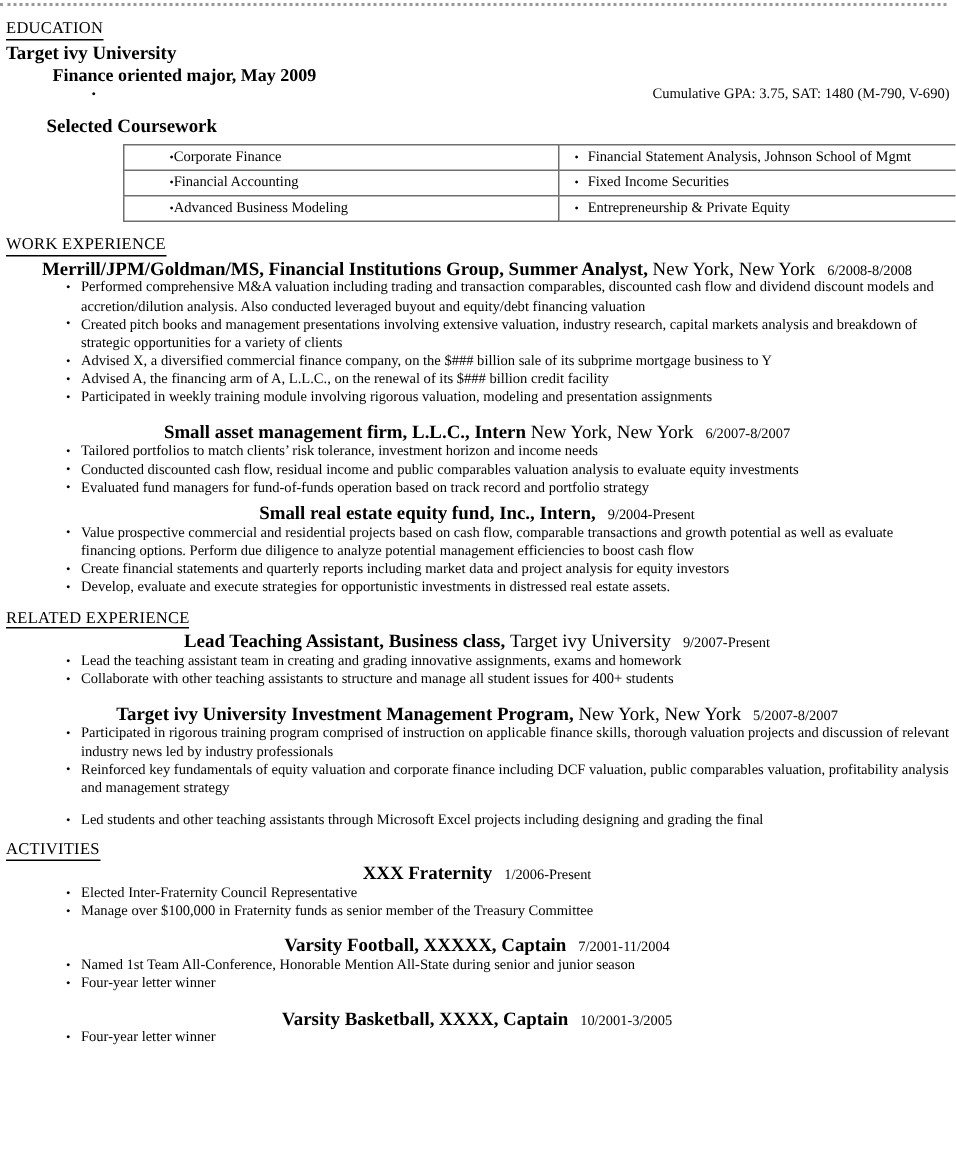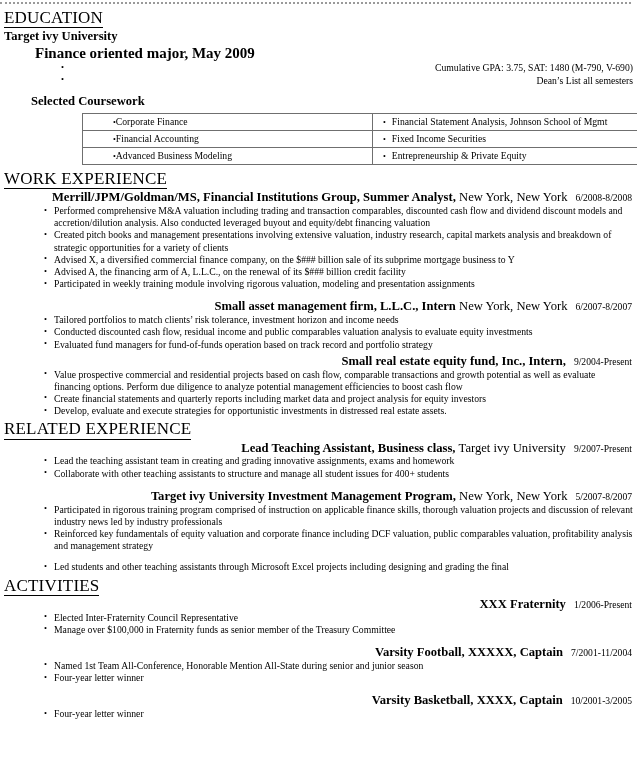--- a/index.html
+++ b/index.html
@@ -35,36 +35,36 @@
     position: absolute;
     top: 9px;
     left: 4px;
     width: 629px;
   }
 
   .section {
     margin: 0;
   }
   .section-head {
-    font-size: 17px;
+    font-size: 11px;
     font-weight: normal;
     letter-spacing: 0.2px;
     display: inline-block;
     border-bottom: 1.3px solid #000;
     line-height: 1.08;
     margin: 0 0 1px 0;
     padding-bottom: 0px;
   }
   .section-head-wrap { margin: 0; padding: 0; line-height: 1.16; }
 
   
   .entry-row {
     display: flex;
     align-items: baseline;
-    justify-content: flex-end;
+    justify-content: center;
     width: 100%;
     line-height: 1.18;
   }
   .entry-title {
     font-size: 12.6px;
     font-weight: bold;
     padding-right: 8px;
   }
   .entry-title .light {
     font-weight: normal;
@@ -72,21 +72,21 @@
   .entry-date {
     font-size: 9.6px;
     font-weight: normal;
     white-space: nowrap;
     flex: 0 0 auto;
     padding-right: 1px;
   }
 
   
   .sub-bold {
-    font-size: 15px;
+    font-size: 12px;
     font-weight: bold;
     margin-left: 31px;
     line-height: 1.2;
   }
   .sub-bold2 {
     font-size: 12.6px;
     font-weight: bold;
     margin-left: 27px;
     line-height: 1.2;
   }
@@ -162,21 +162,20 @@
   <div id="content">
 
     <div class="section">
       <div class="section-head-wrap">
         <span class="section-head">EDUCATION</span>
       </div>
       <div class="plain-bold">Target ivy University</div>
       <div class="sub-bold">Finance oriented major, May 2009</div>
       <ul class="bl ind-deep">
         <li>Cumulative GPA: 3.75, SAT: 1480 (M-790, V-690)</li>
-        <li>Dean’s List all semesters</li>
       </ul>
       <div class="gap-m"></div>
       <div class="sub-bold2">Selected Coursework</div>
       <table class="coursework">
         <tbody>
           <tr>
             <td class="left-col"><span class="tb-tight"></span><span>Corporate Finance</span></td>
             <td class="right-col"><span class="tb-sp"></span><span>Financial Statement Analysis, Johnson School of Mgmt</span></td>
           </tr>
           <tr>

